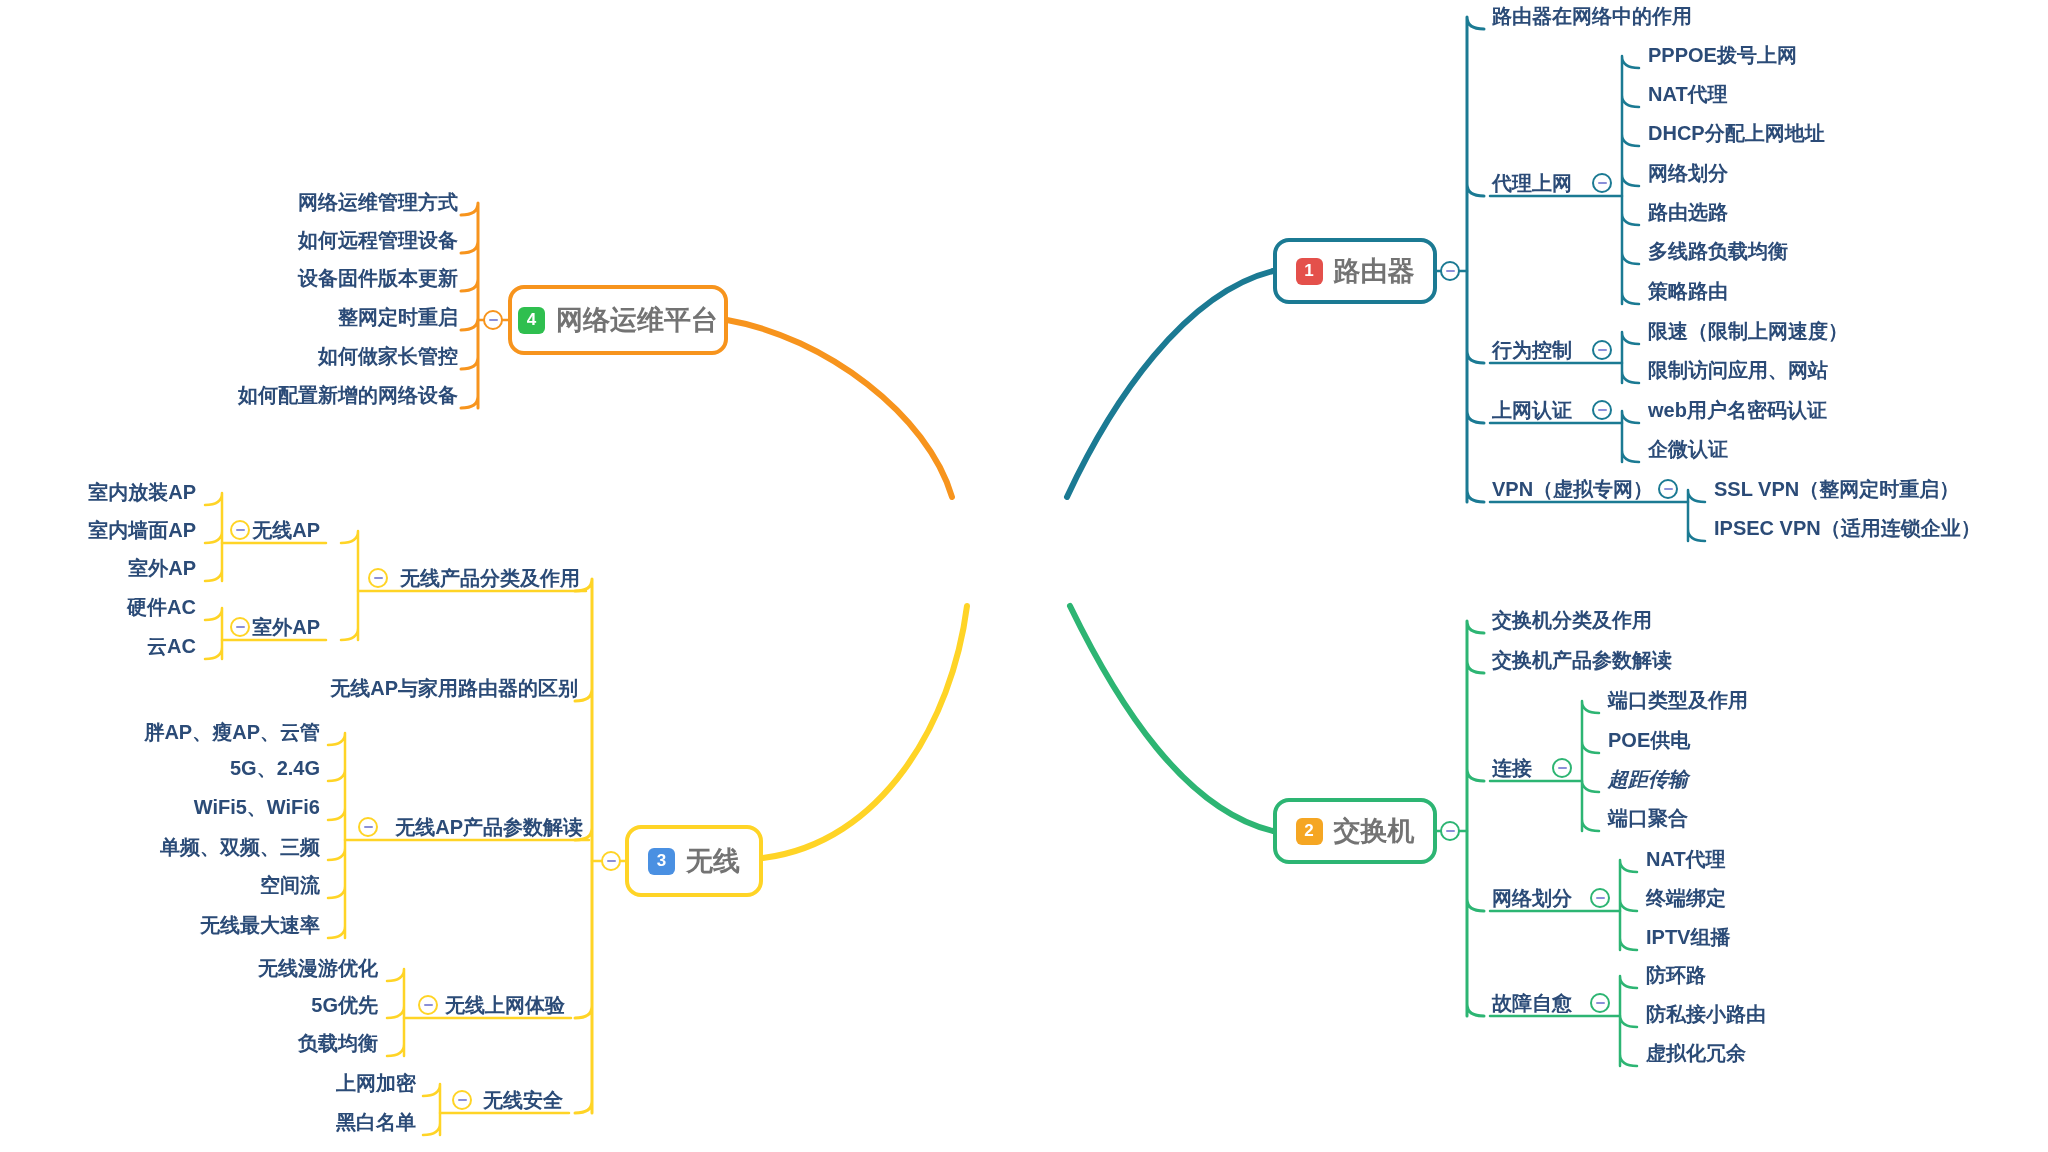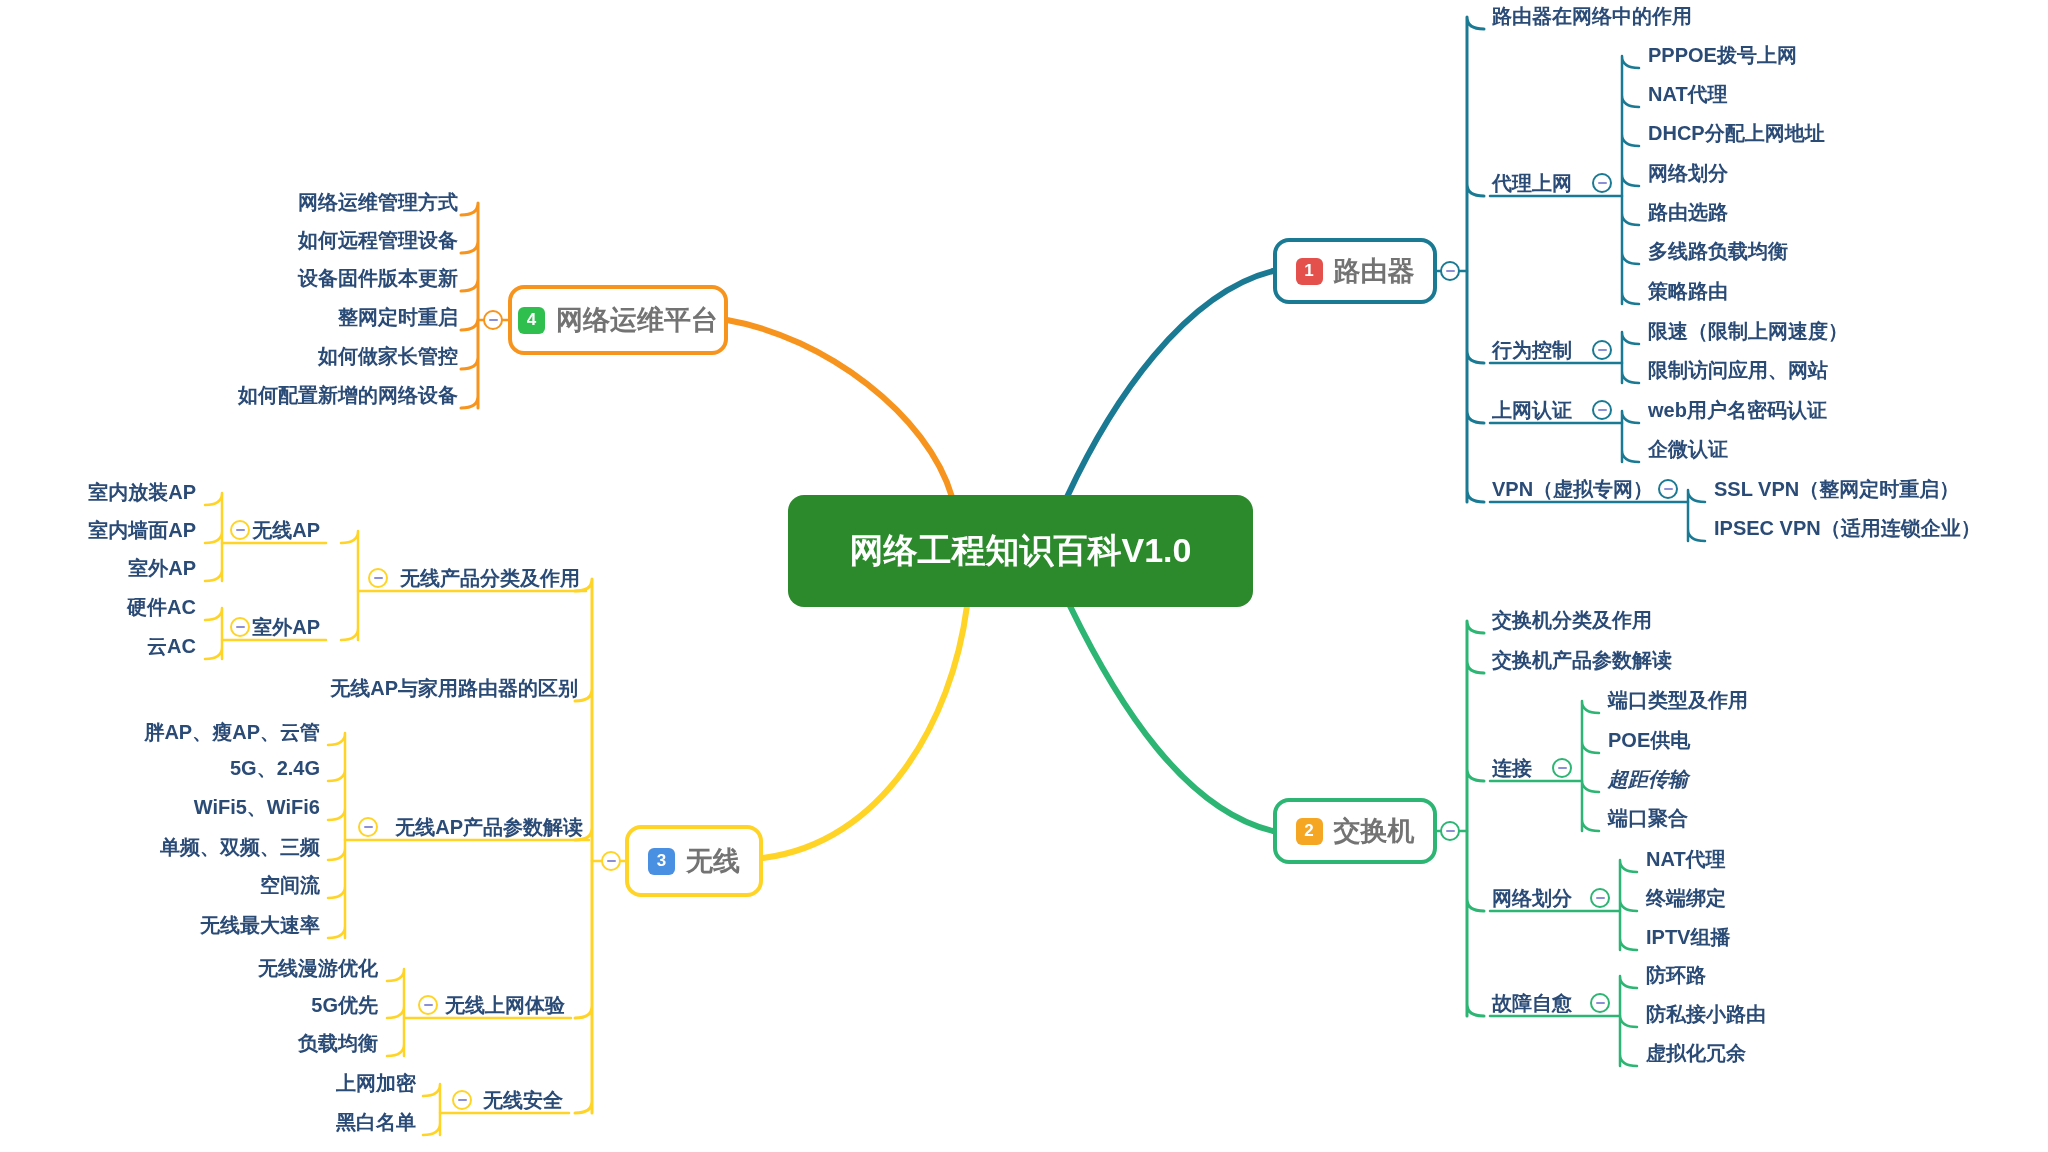--- a/index.html
+++ b/index.html
@@ -62,21 +62,20 @@
       <path d="M 345 840 L 589 840" stroke="#FFD426" stroke-width="2.5" fill="none" stroke-linecap="round"></path>
       <path d="M 345 733 L 345 938 M 328 745 Q 345 745 345 733 M 328 781 Q 345 781 345 769 M 328 820 Q 345 820 345 808 M 328 860 Q 345 860 345 848 M 328 898 Q 345 898 345 886 M 328 938 Q 345 938 345 926" stroke="#FFD426" stroke-width="2.5" fill="none" stroke-linecap="round"></path>
       <path d="M 404 1018 L 571 1018" stroke="#FFD426" stroke-width="2.5" fill="none" stroke-linecap="round"></path>
       <path d="M 404 969 L 404 1056 M 387 981 Q 404 981 404 969 M 387 1018 Q 404 1018 404 1006 M 387 1056 Q 404 1056 404 1044" stroke="#FFD426" stroke-width="2.5" fill="none" stroke-linecap="round"></path>
       <path d="M 440 1113 L 569 1113" stroke="#FFD426" stroke-width="2.5" fill="none" stroke-linecap="round"></path>
       <path d="M 440 1084 L 440 1135 M 423 1096 Q 440 1096 440 1084 M 423 1135 Q 440 1135 440 1123" stroke="#FFD426" stroke-width="2.5" fill="none" stroke-linecap="round"></path>
       <path d="M 727 320 C 825 337 928 415 952 497" stroke="#F7941D" stroke-width="6" fill="none" stroke-linecap="round"></path>
       <path d="M 478 320 L 510 320" stroke="#F7941D" stroke-width="2.5" fill="none" stroke-linecap="round"></path>
       <path d="M 478 203 L 478 408 M 461 215 Q 478 215 478 203 M 461 253 Q 478 253 478 241 M 461 291 Q 478 291 478 279 M 461 330 Q 478 330 478 318 M 461 369 Q 478 369 478 357 M 461 408 Q 478 408 478 396" stroke="#F7941D" stroke-width="3" fill="none" stroke-linecap="round"></path>
     </svg>
-  <div class="center-node" id="center-node" style="left: 788px; top: 495px; width: 465px; height: 112px; background: rgb(44, 138, 45);">网络工程知识百科V1.0</div>
 <div class="minus" style="left: 1440px; top: 261px; border-color: rgb(27, 122, 147);">
       <i style="background: rgb(138, 143, 216);"></i>
     </div>
     <div class="branch-node" style="left: 1273px; top: 238px; width: 164px; height: 66px; border-color: rgb(27, 122, 147);">
       <span class="badge" style="background: rgb(228, 80, 75);">1</span>
       <span class="branch-label">路由器</span>
     </div>
     <div class="topic" style="left: 1492px; top: 2px;">路由器在网络中的作用</div>
     <div class="topic" style="left: 1492px; top: 169px;">代理上网</div>
     <div class="minus" style="left: 1592px; top: 173px; border-color: rgb(27, 122, 147);">

